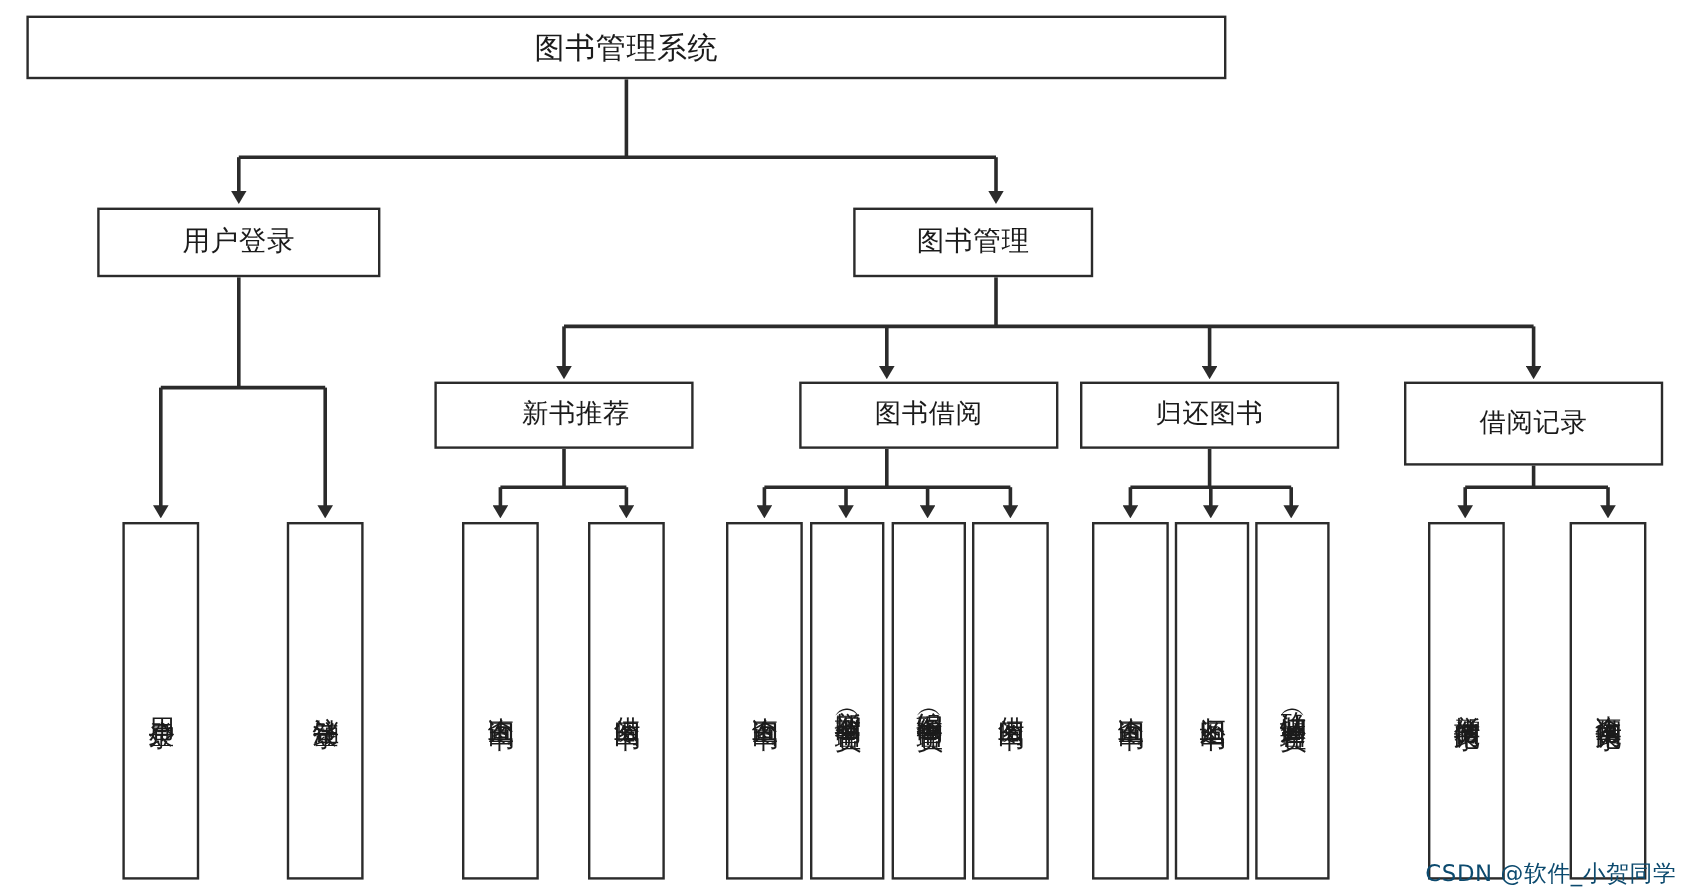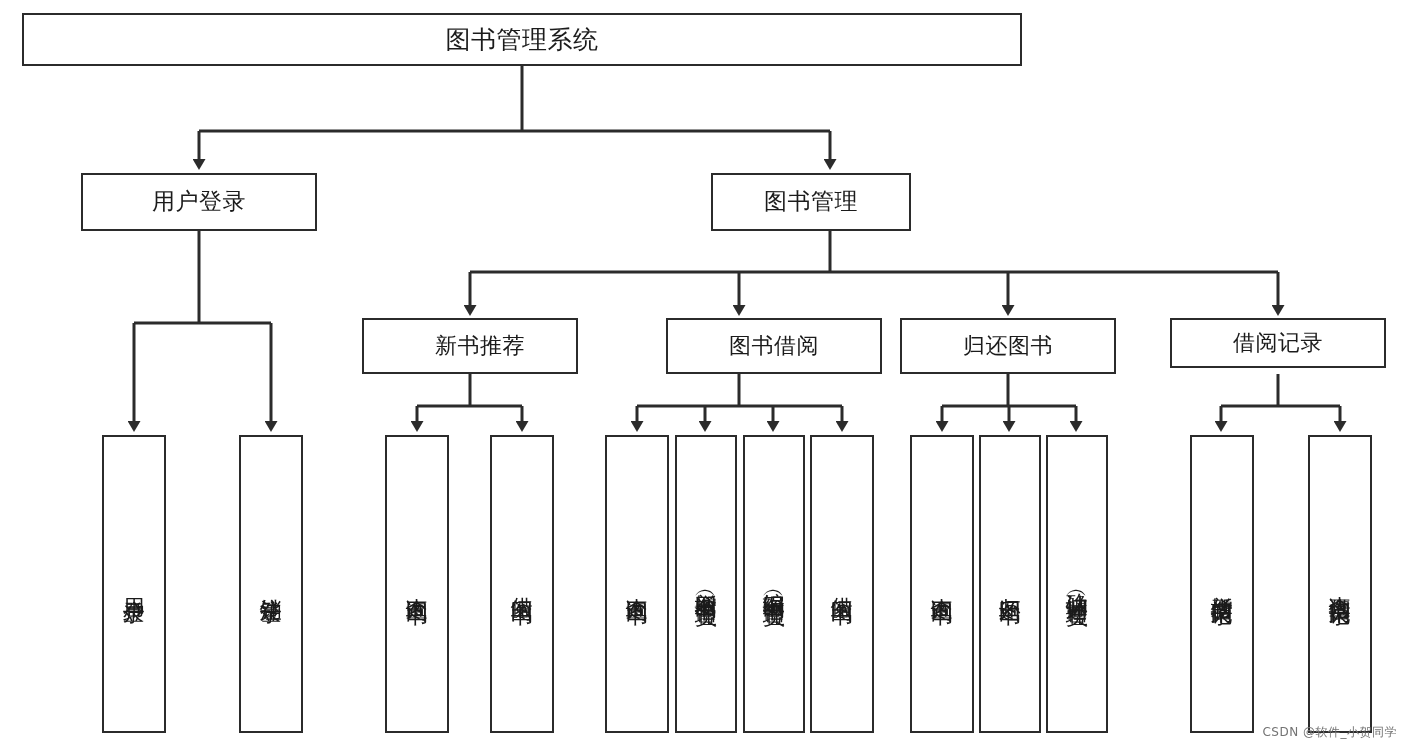--- a/index.html
+++ b/index.html
@@ -62,22 +62,22 @@
     text-orientation: upright;
     line-height: 1.06;
     letter-spacing: 2px;
     white-space: nowrap;
     max-height: 100%;
   }
   .watermark {
     position: absolute;
     right: 8px;
     bottom: 6px;
-    font-size: 12px;
-    color: #737373;
+    font-size: 19px;
+    color: #0c4a6e;
     letter-spacing: 0.5px;
     z-index: 3;
     white-space: nowrap;
   }
 </style>
 </head>
 <body>
 
 <div id="canvas">
 
@@ -145,21 +145,21 @@
 
   <div class="node level2" style="left:362px; top:318px; width:216px; height:56px;padding-left:20px;">
     <span class="label">新书推荐</span>
   </div>
   <div class="node level2" style="left:631px; top:318px; width:216px; height:56px;margin-left:35px;">
     <span class="label">图书借阅</span>
   </div>
   <div class="node level2" style="left:900px; top:318px; width:216px; height:56px;">
     <span class="label">归还图书</span>
   </div>
-  <div class="node level2" style="left:1170px; top:318px; width:216px; height:50px;">
+  <div class="node level2" style="left:1170px; top:318px; width:216px; height:70px;">
     <span class="label">借阅记录</span>
   </div>
 
   <div class="node leaf" style="left:102px; top:435px; width:64px; height:298px;">
     <span class="label">用户登录</span>
   </div>
   <div class="node leaf" style="left:239px; top:435px; width:64px; height:298px;">
     <span class="label">注销登录</span>
   </div>
 

